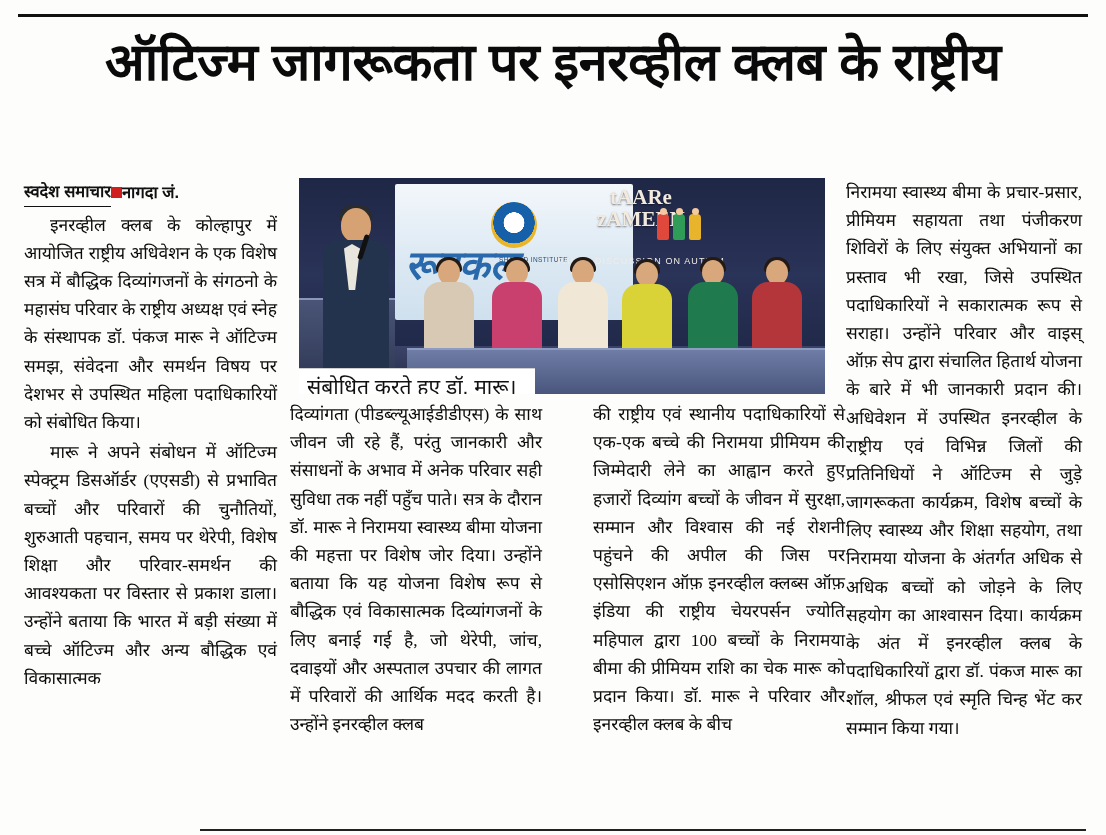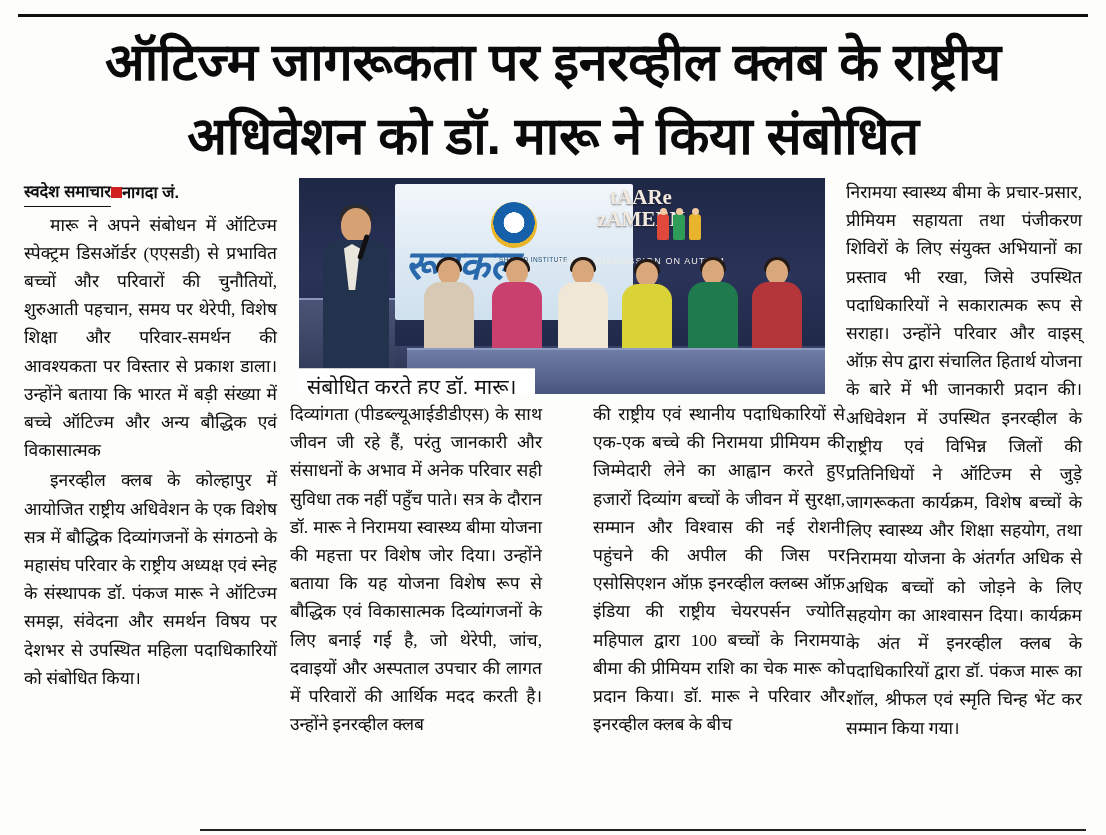--- a/index.html
+++ b/index.html
@@ -264,33 +264,32 @@
 </style>
 </head>
 <body>
 
 <div id="page">
 
   <div class="rule-top"></div>
 
   <div class="headline">
     <span>ऑटिज्म जागरूकता पर इनरव्हील क्लब के राष्ट्रीय</span>
-    <span class="l2">अधिवेशन को डॉ. मारू ने किया संबोधित</span>
   </div>
 
   <div class="body-wrap">
 
     <div class="col" id="col1">
       <div class="kicker">
         <span class="under">स्वदेश समाचार</span>
         <span class="sq"></span>
         <span>नागदा जं.</span>
       </div>
+      <p class="indent">इनरव्हील क्लब के कोल्हापुर में आयोजित राष्ट्रीय अधिवेशन के एक विशेष सत्र में बौद्धिक दिव्यांगजनों के संगठनो के महासंघ परिवार के राष्ट्रीय अध्यक्ष एवं स्नेह के संस्थापक डॉ. पंकज मारू ने ऑटिज्म समझ, संवेदना और समर्थन विषय पर देशभर से उपस्थित महिला पदाधिकारियों को संबोधित किया।</p>
       <p class="indent">मारू ने अपने संबोधन में ऑटिज्म स्पेक्ट्रम डिसऑर्डर (एएसडी) से प्रभावित बच्चों और परिवारों की चुनौतियों, शुरुआती पहचान, समय पर थेरेपी, विशेष शिक्षा और परिवार-समर्थन की आवश्यकता पर विस्तार से प्रकाश डाला। उन्होंने बताया कि भारत में बड़ी संख्या में बच्चे ऑटिज्म और अन्य बौद्धिक एवं विकासात्मक</p>
-      <p class="indent">इनरव्हील क्लब के कोल्हापुर में आयोजित राष्ट्रीय अधिवेशन के एक विशेष सत्र में बौद्धिक दिव्यांगजनों के संगठनो के महासंघ परिवार के राष्ट्रीय अध्यक्ष एवं स्नेह के संस्थापक डॉ. पंकज मारू ने ऑटिज्म समझ, संवेदना और समर्थन विषय पर देशभर से उपस्थित महिला पदाधिकारियों को संबोधित किया।</p>
     </div>
 
     <div class="photo-box">
       <div class="photo-inner">
         <div class="bg-left"></div>
 
         <div class="banner">
           <div class="logo-circ"></div>
           <div class="script">रूपकल</div>
           <div class="sub">SHARAD INSTITUTE</div>

